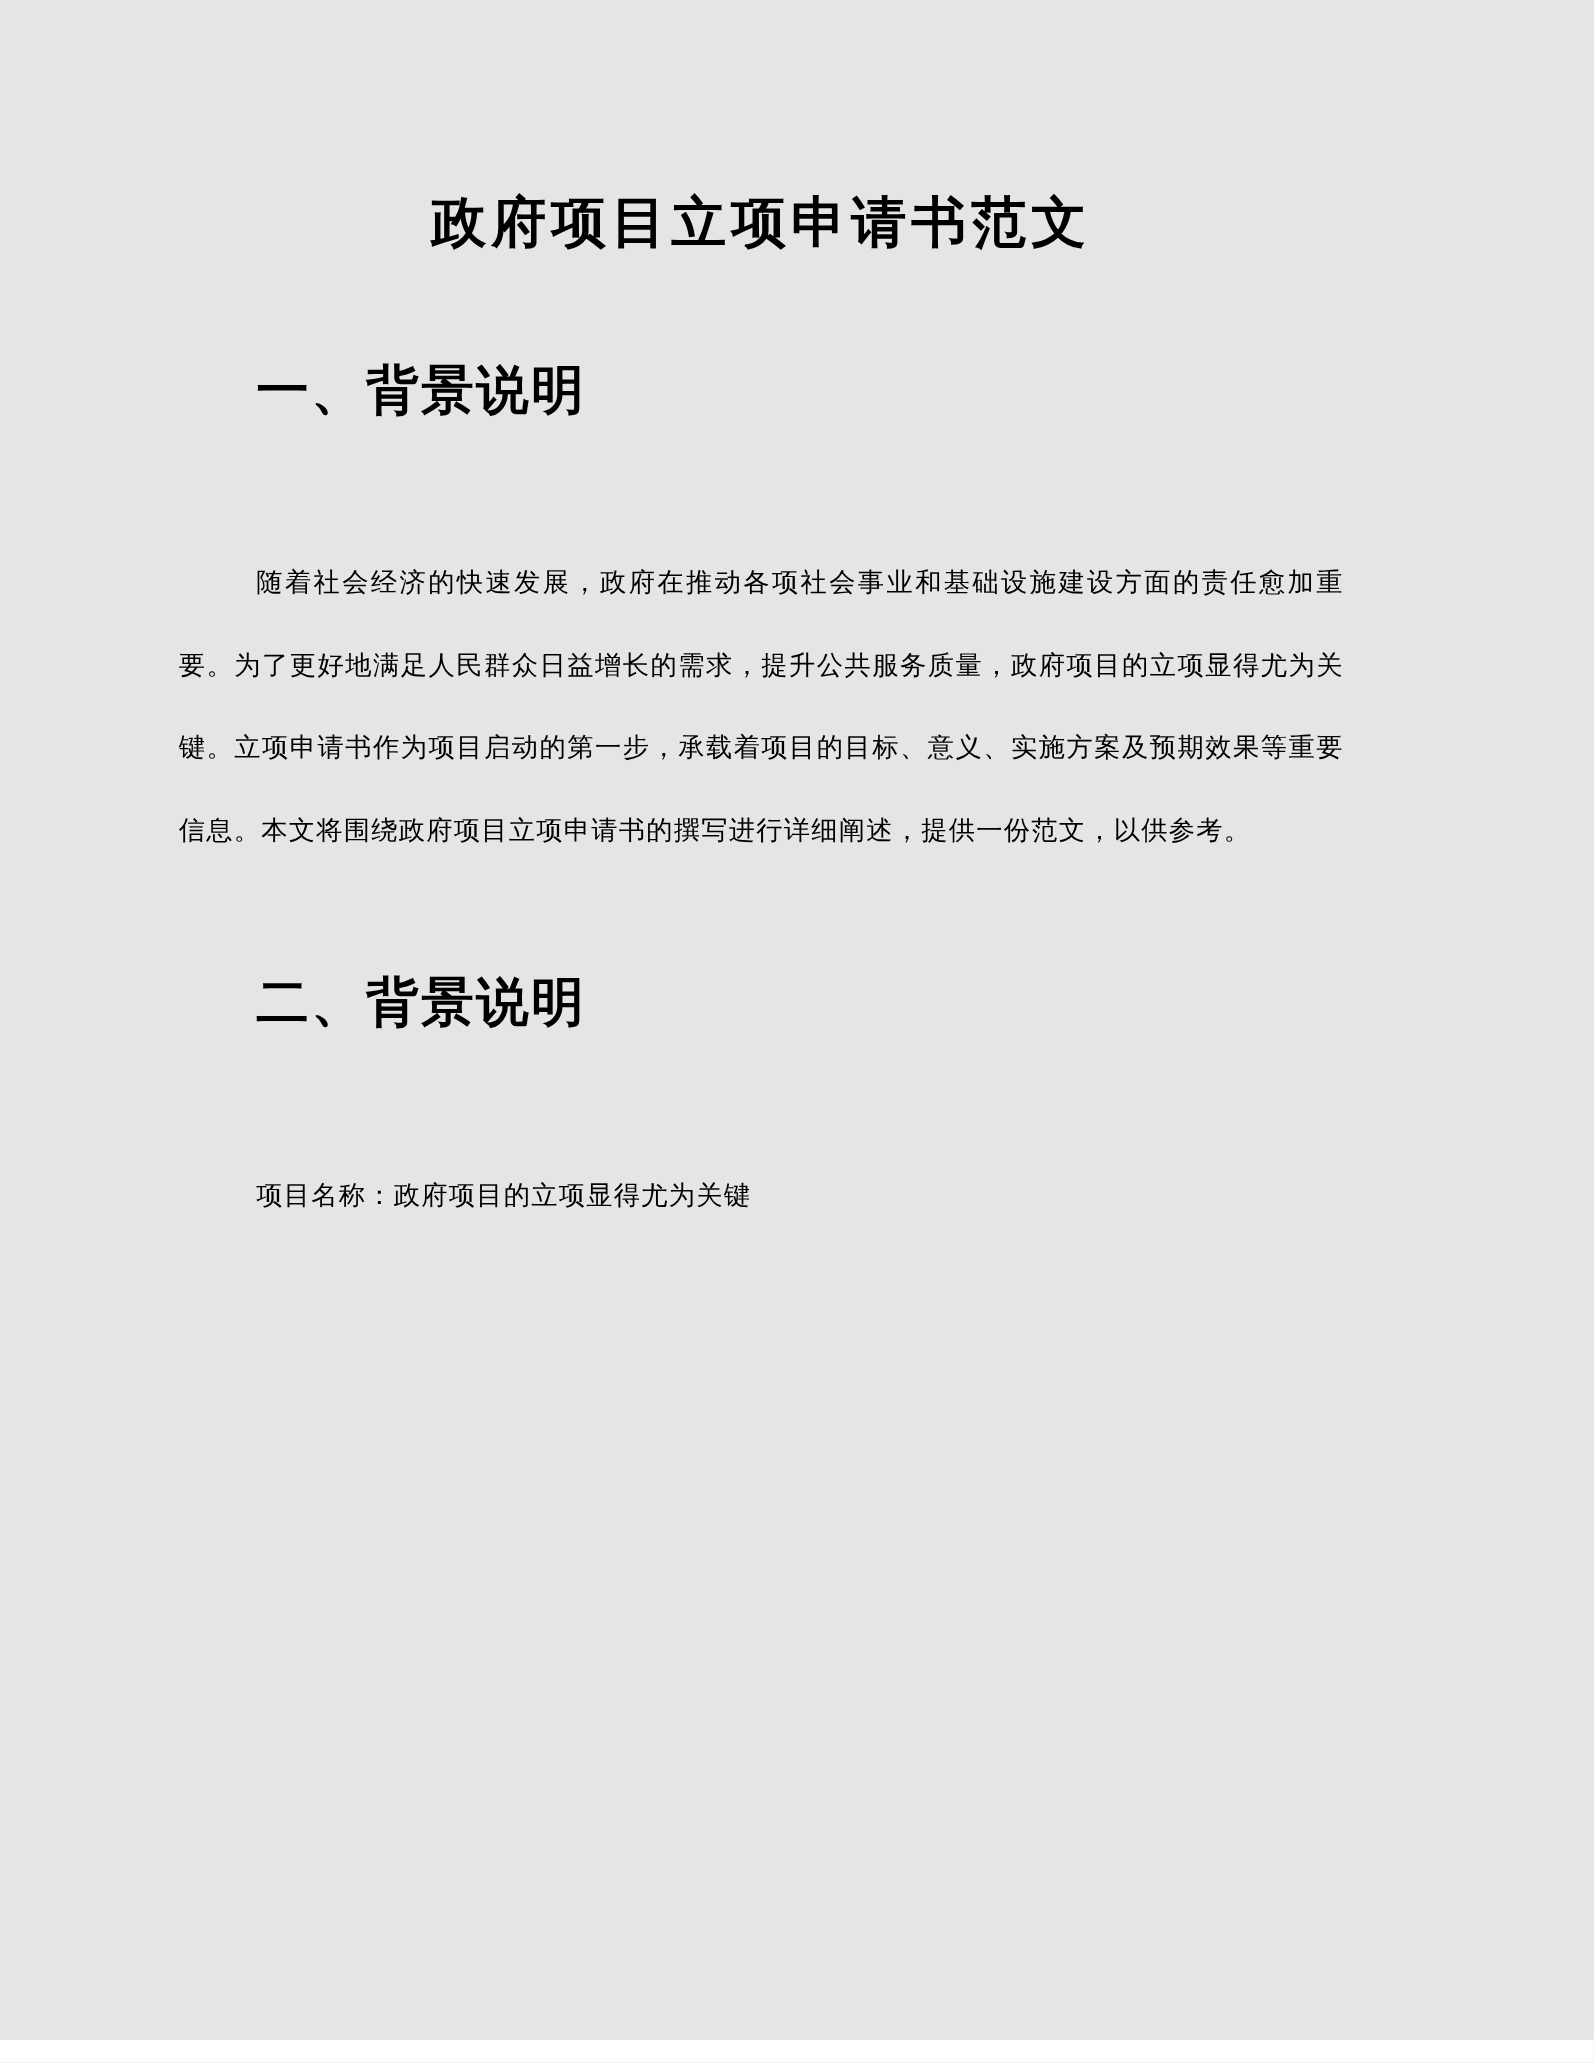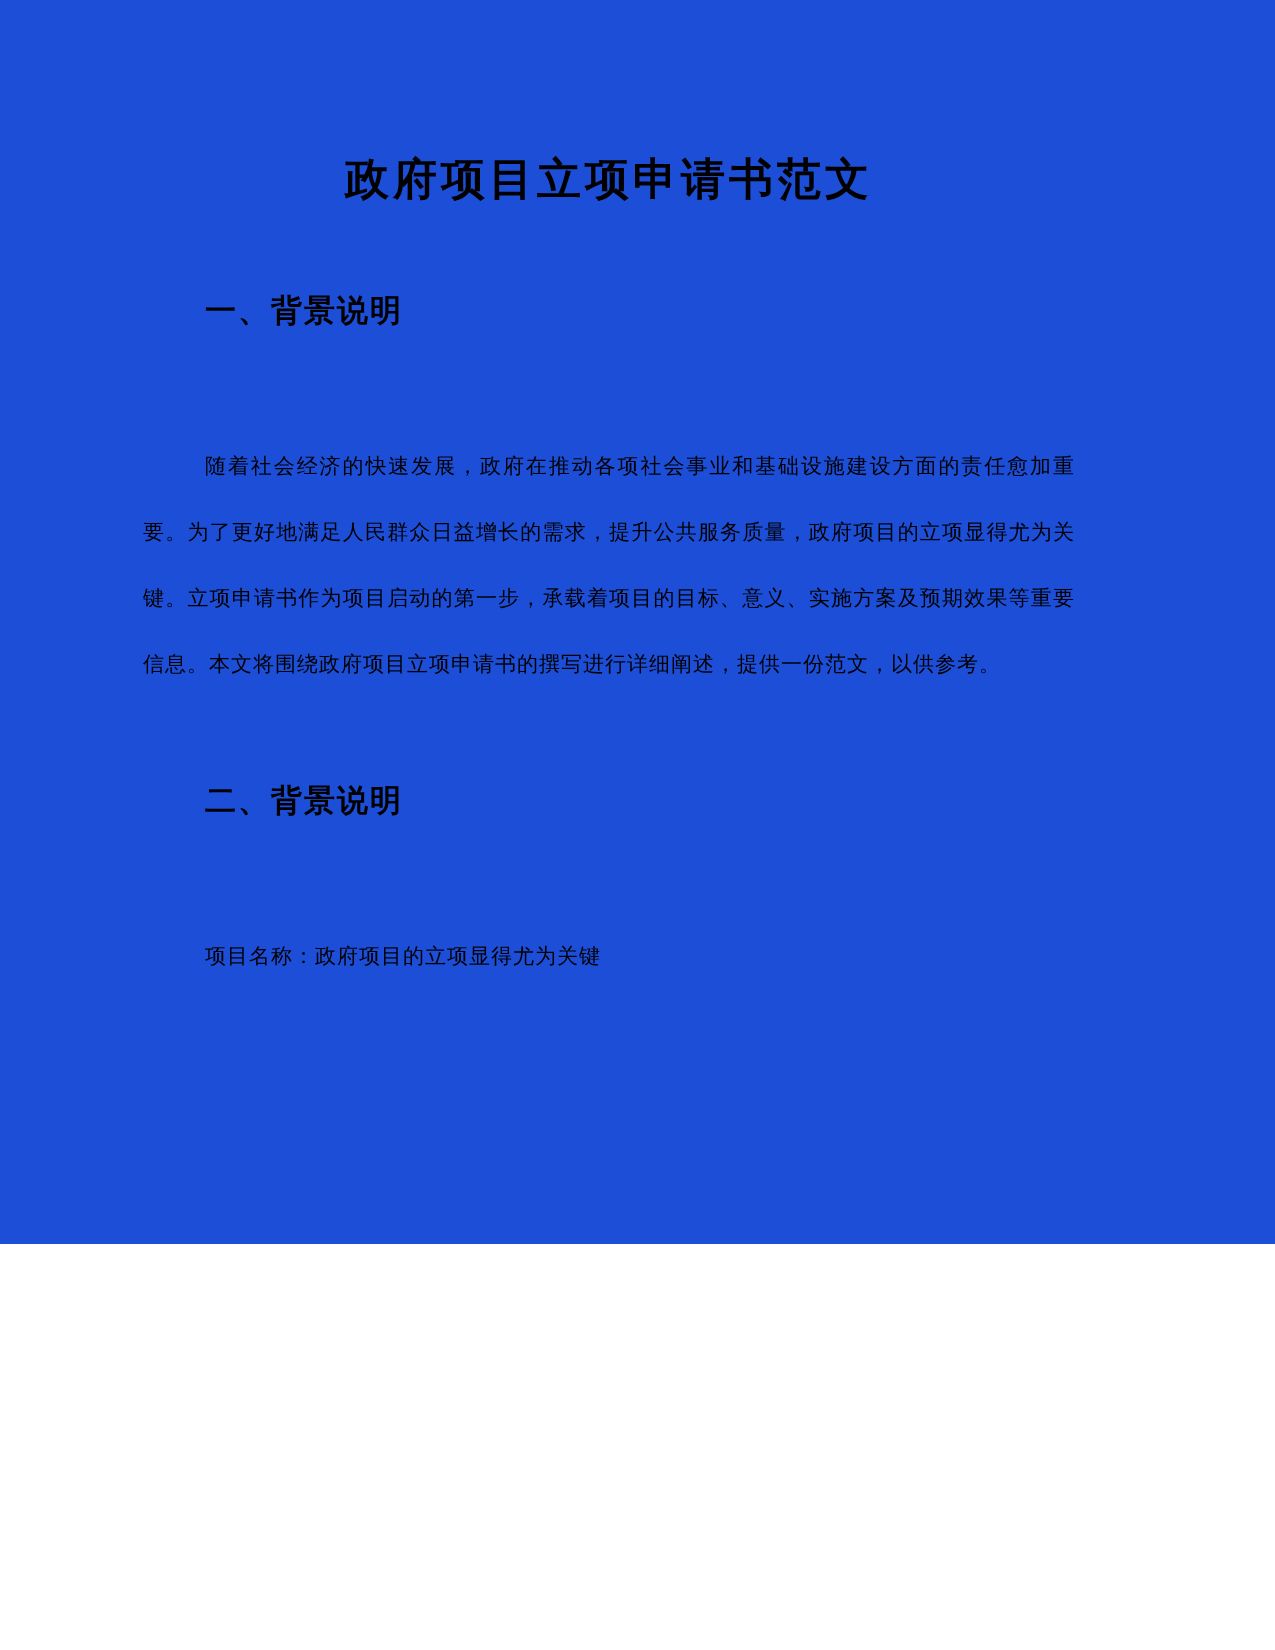--- a/index.html
+++ b/index.html
@@ -3,42 +3,42 @@
 <meta charset="utf-8">
 <style>
   html, body {
     margin: 0;
     padding: 0;
     background: #ffffff;
   }
   .page {
     position: relative;
     width: 1275px;
-    height: 1244px;
-    background: #1d4ed8;
+    height: 1632px;
+    background: #e5e5e5;
     box-sizing: border-box;
     padding: 150px 200px 0 143px;
     color: #000000;
     font-family: "Liberation Serif", "DejaVu Serif", serif;
     overflow: hidden;
   }
   .doc-title {
     margin: 0;
     font-family: "DejaVu Sans", "Liberation Sans", sans-serif;
     font-weight: bold;
     font-size: 44px;
     line-height: 1.3;
     text-align: center;
     letter-spacing: 4px;
   }
   .section-heading {
     margin: 86px 0 0 0;
-    font-family: Liberation Mono, monospace;
+    font-family: Liberation Serif, serif;
     font-weight: bold;
-    font-size: 31px;
+    font-size: 42px;
     line-height: 40px;
     text-indent: 62px;
     letter-spacing: 2px;
   }
   .body-para {
     margin: 100px 0 0 0;
     font-size: 21px;
     line-height: 66px;
     text-align: justify;
     text-indent: 62px;

